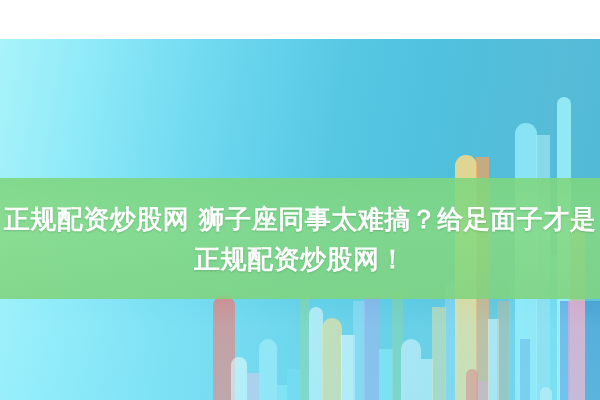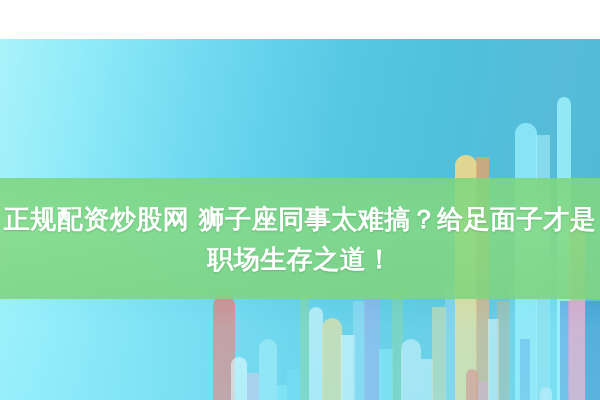--- a/index.html
+++ b/index.html
@@ -131,16 +131,16 @@
       <div class="bar" style="left: 478px; width: 10px; height: 58px; background: rgb(240, 143, 208); opacity: 0.45; border-radius: 0px;"></div>
       <div class="bar" style="left: 332px; width: 18px; height: 28px; background: rgb(223, 244, 250); opacity: 0.8;"></div>
     </div>
 
   <div class="bg-vert"></div>
 
   <div class="green-band" style="top: 139px; height: 121px;"></div>
 
   <div class="headline" style="top: 139px; height: 121px; color: rgb(255, 255, 255); font-size: 26px;">
     <span class="ln">正规配资炒股网 狮子座同事太难搞？给足面子才是</span>
-    <span class="ln">职场生存之道！</span>
+    <span class="ln">正规配资炒股网！</span>
   </div>
 
 </div>
 
 </body></html>

